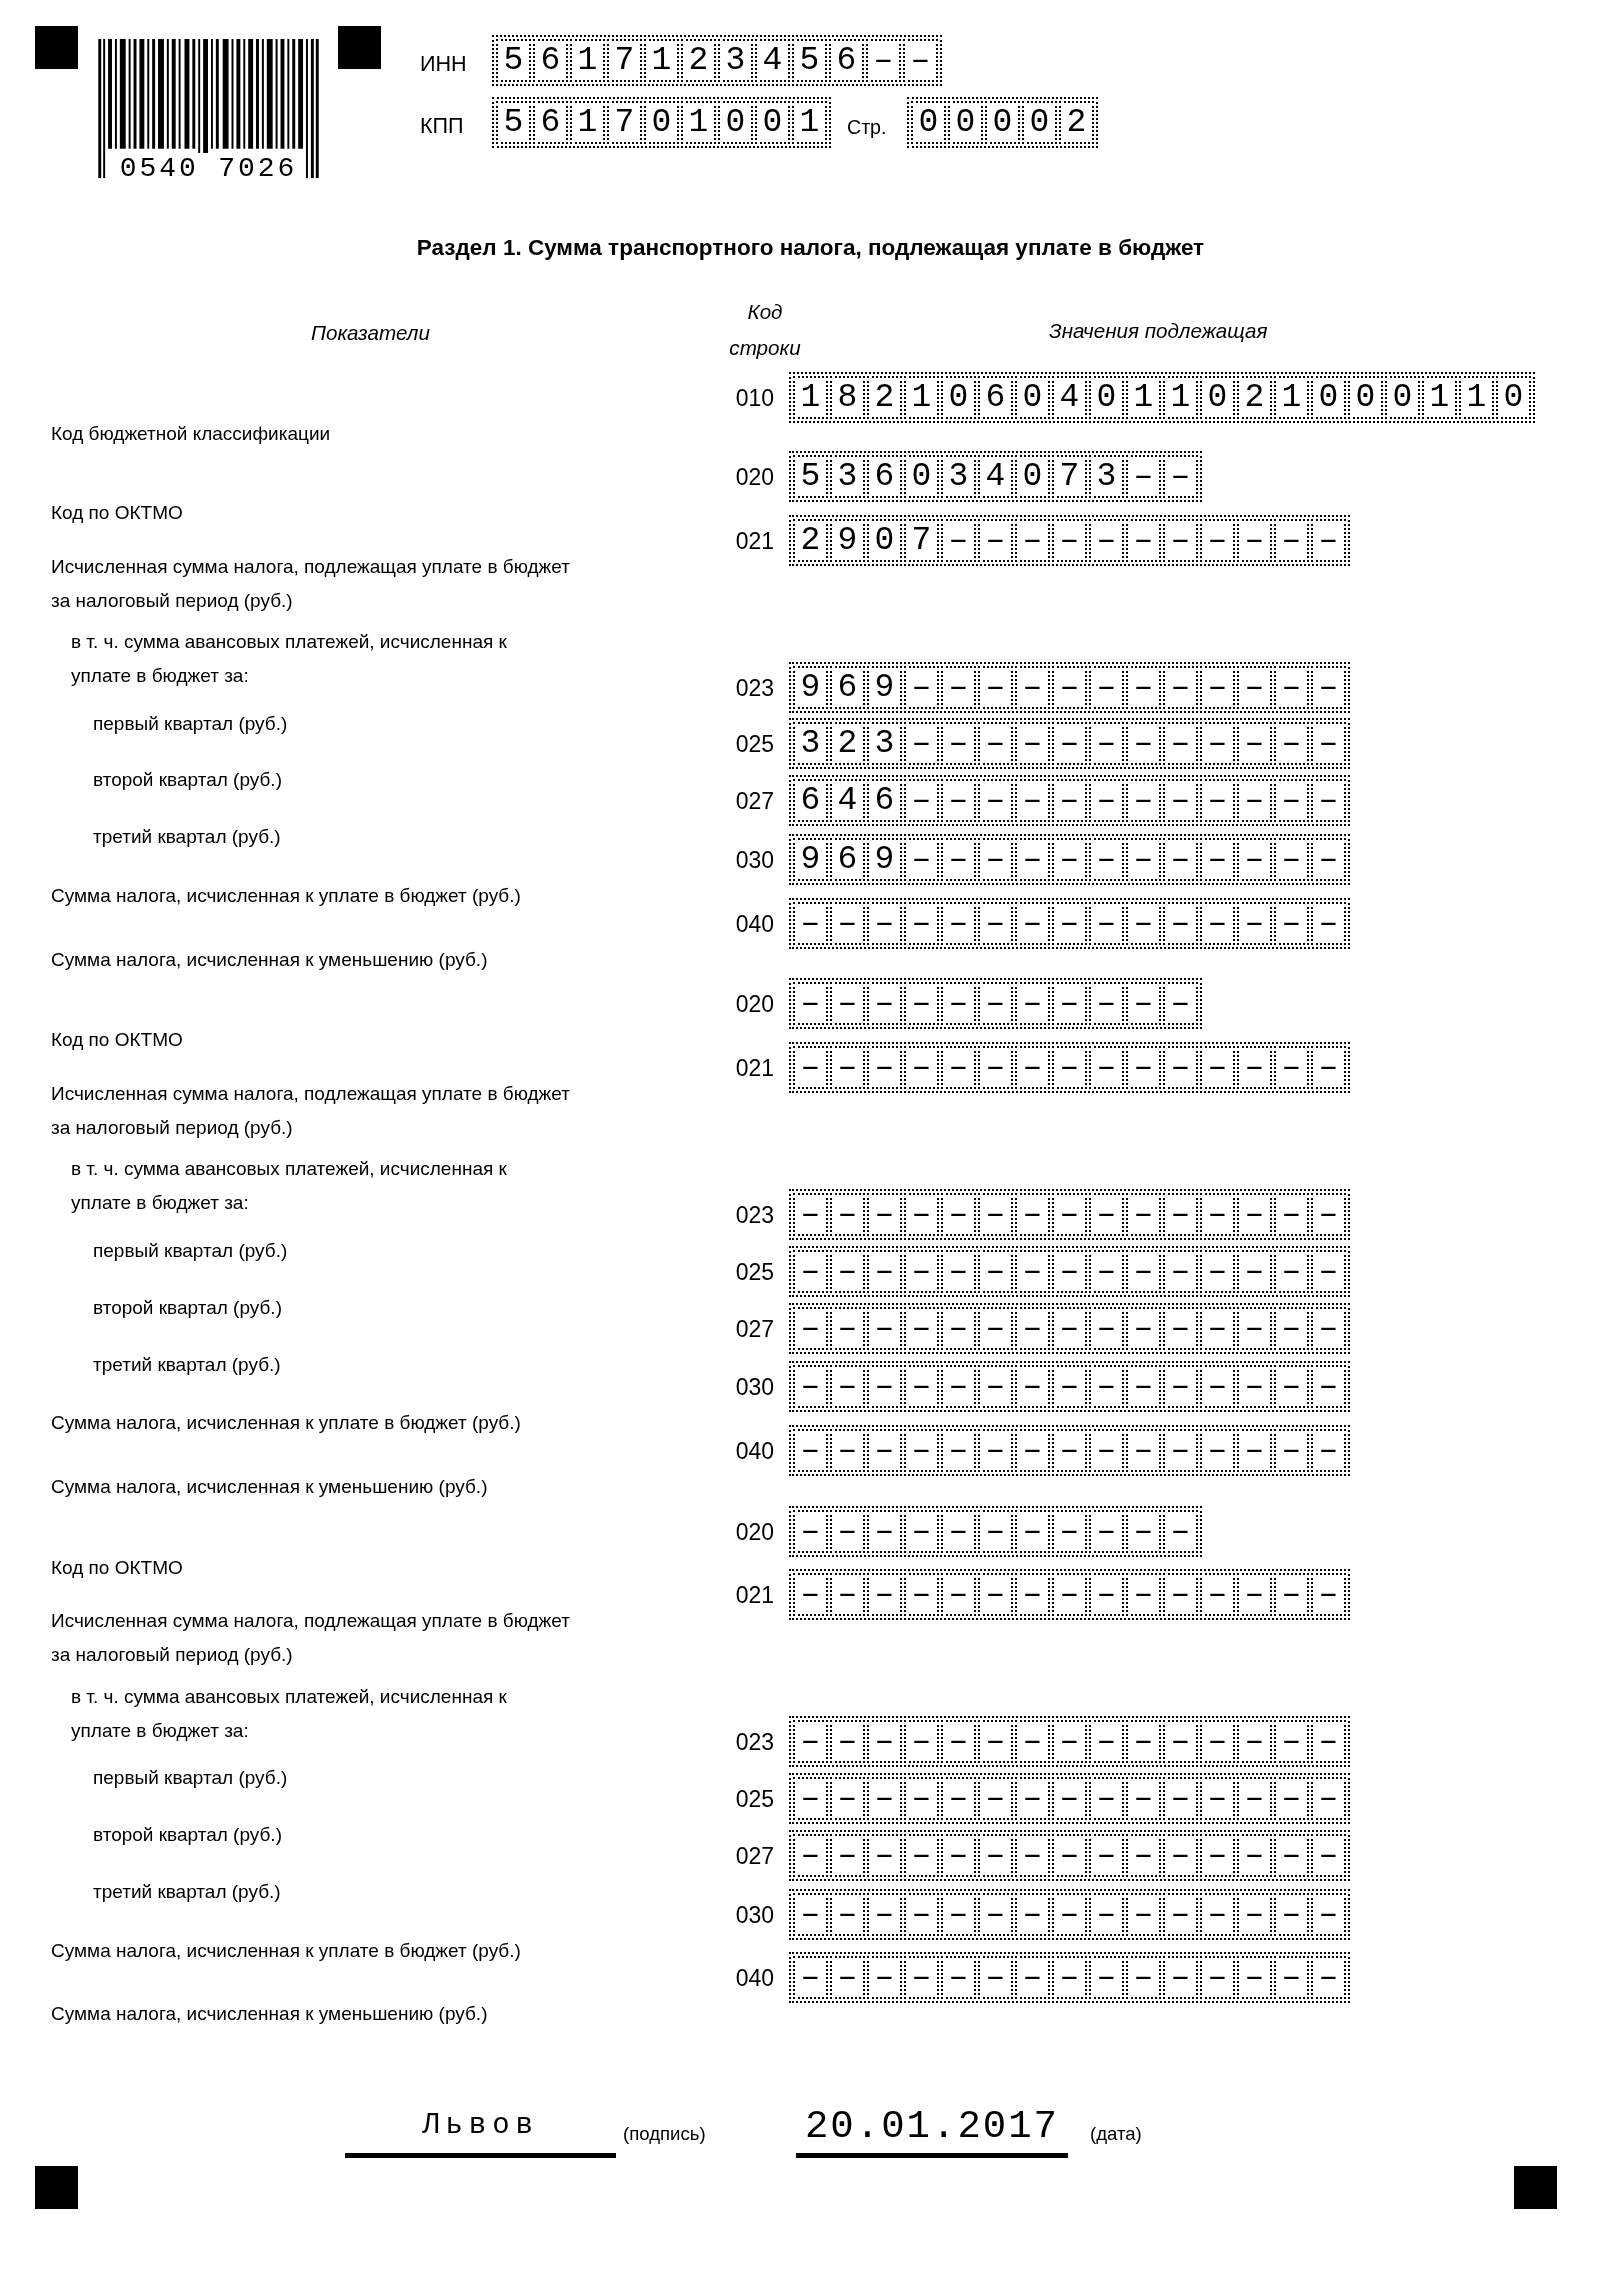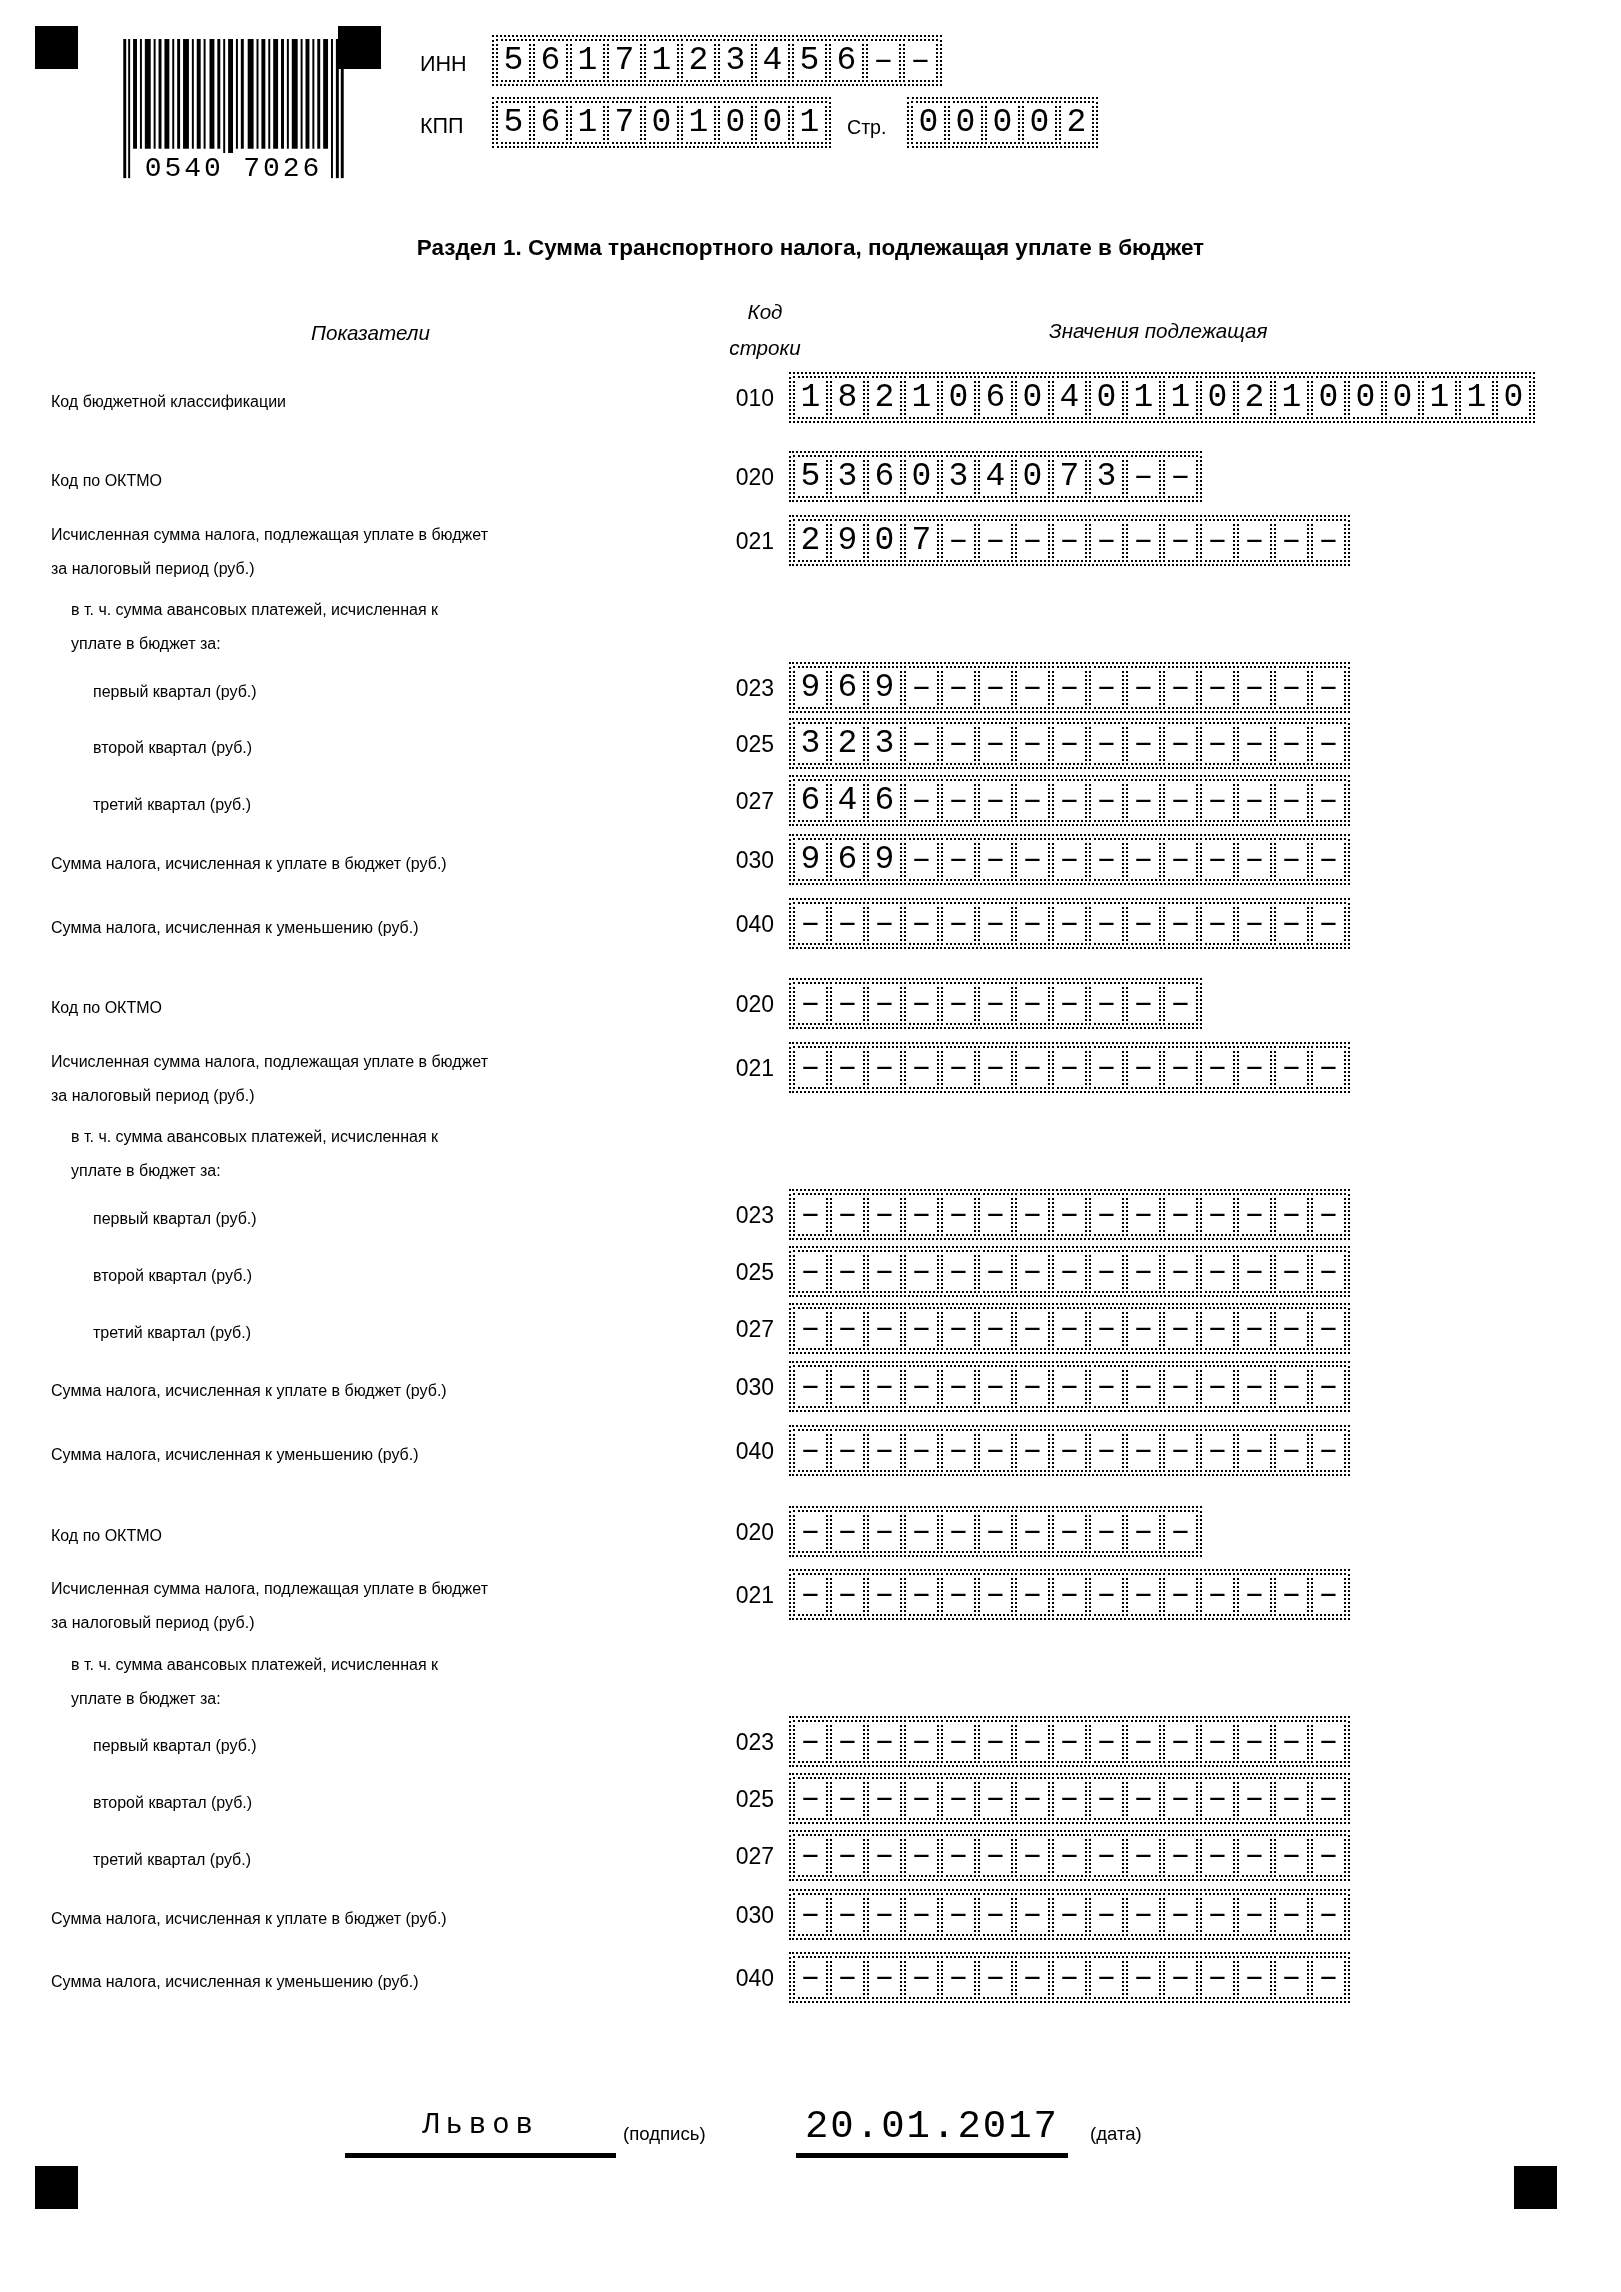--- a/index.html
+++ b/index.html
@@ -1,38 +1,38 @@
 <!DOCTYPE html>
 <html><head>
 <meta charset="utf-8">
 <style>
   html,body{margin:0;padding:0;background:#fff;}
   .page{position:relative;width:1621px;height:2293px;background:#fff;color:#000;
         font-family:"Liberation Sans",sans-serif;overflow:hidden;}
   .corner{position:absolute;width:43px;height:43px;background:#000;}
   
-  .barcode{position:absolute;left:98px;top:39px;width:221px;height:145px;margin-left:25px;}
+  .barcode{position:absolute;left:98px;top:39px;width:221px;height:145px;}
   .bdigits{position:absolute;bottom:0;left:0;width:100%;text-align:center;
            font-family:"Liberation Mono",monospace;font-size:28px;white-space:nowrap;}
   .bdigits span{background:#fff;padding:0 2px;letter-spacing:2.9px;}
   
   .flabel{position:absolute;font-size:21.6px;}
   
   .cellbox{position:absolute;display:flex;border:2px dotted #000;padding:2px;background:#fff;}
   .cell{width:31px;height:39px;border:2px dotted #000;margin-right:2px;flex:0 0 auto;
         display:flex;align-items:center;justify-content:center;
         font-family:"Liberation Mono",monospace;font-size:33px;}
   .cell:last-child{margin-right:0;}
   
   .title{position:absolute;top:235px;left:0;width:100%;text-align:center;font-weight:bold;font-size:22.5px;}
   .colhead{position:absolute;font-style:italic;font-size:20.6px;}
   .codehead{left:711px;top:294px;width:108px;text-align:center;line-height:36px;}
   
   .row{position:absolute;left:0;width:1621px;}
-  .rlabel{position:absolute;font-size:16px;line-height:34px;}
+  .rlabel{position:absolute;font-size:19px;line-height:34px;margin-top:32px;}
   .rcode{position:absolute;left:684px;width:90px;text-align:right;font-size:23px;}
   .row .cellbox{left:789px;top:0;}
   
   .confirm{position:absolute;top:2076px;left:0;width:1607px;text-align:center;font-weight:bold;font-size:19.6px;}
   .sig{position:absolute;top:2109px;text-align:center;font-family:"Liberation Mono",monospace;
        font-size:29px;letter-spacing:5.9px;white-space:nowrap;}
   .sig.date{font-size:39px;letter-spacing:2px;top:2105px;}
   .uline{position:absolute;top:2153px;height:4.9px;background:#000;}
   .slabel{position:absolute;top:2123px;font-size:18.6px;}
 </style>

